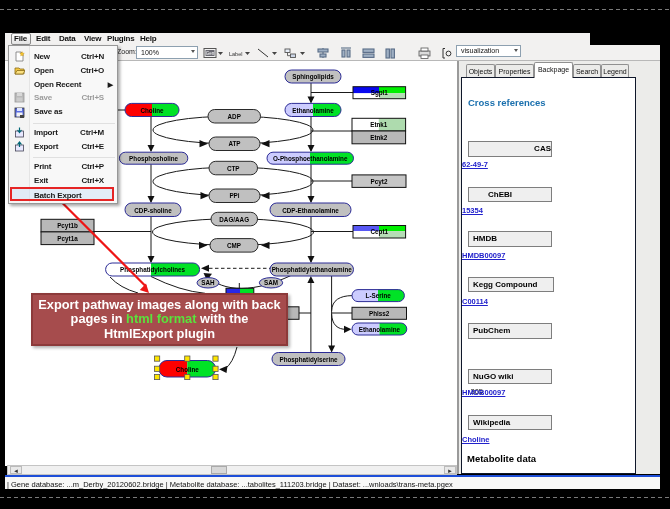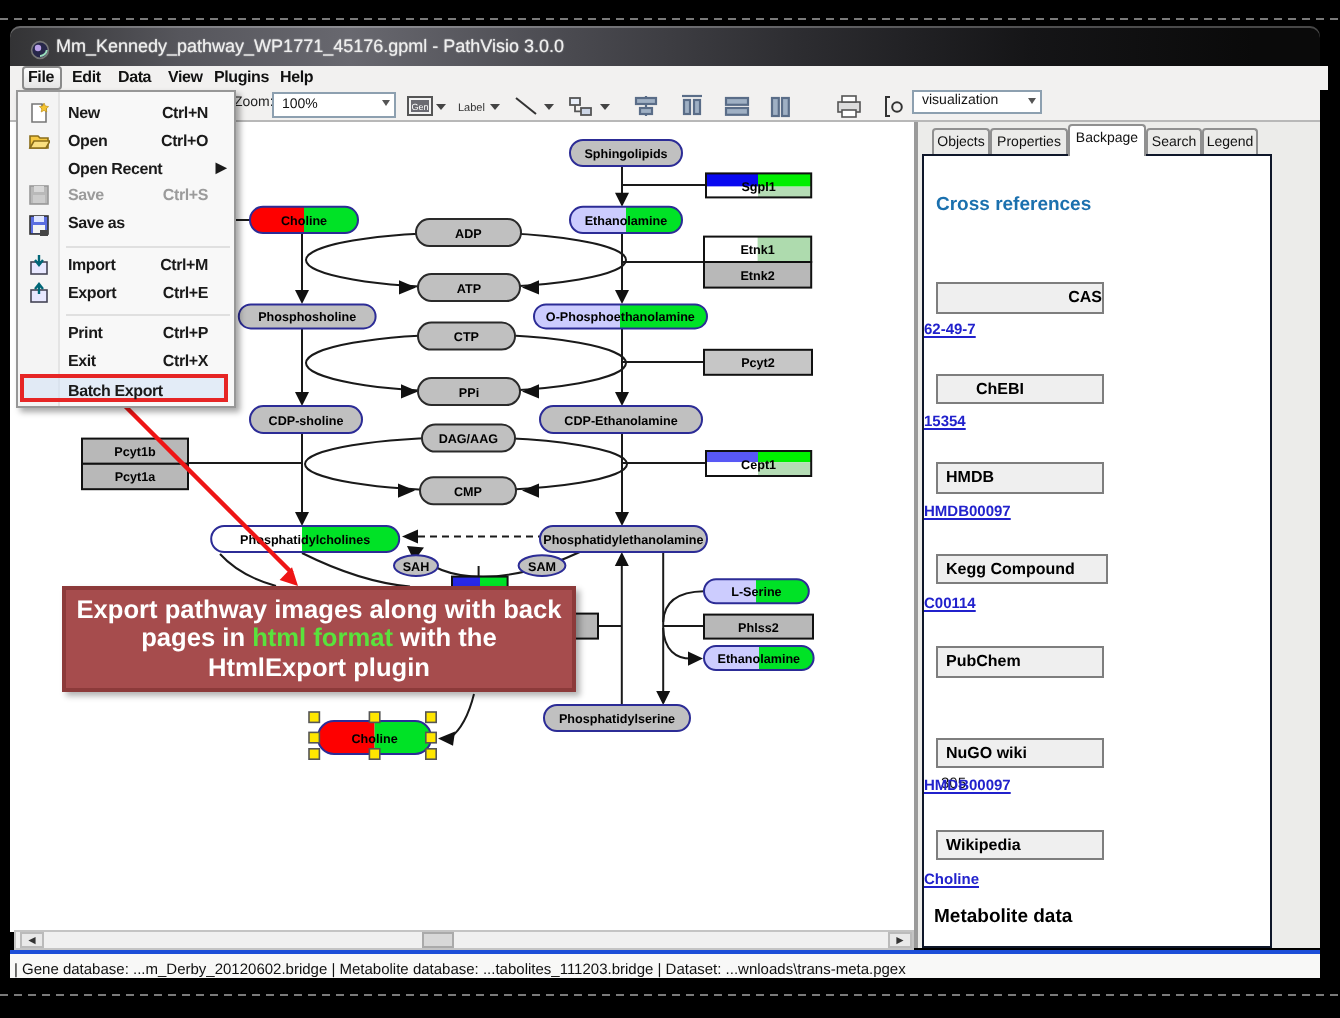--- a/index.html
+++ b/index.html
@@ -8,21 +8,21 @@
   .abs { position:absolute; }
   #page { position:relative; width:670px; height:509px; background:#000; }
   
   #titlebar { left:5px; top:13px; width:655px; height:20px;
     border-radius:5px 5px 0 0;
     background:linear-gradient(90deg,#333335 0%,#56565c 13%,#68686f 26%,#4b4b51 42%,#2d2d31 60%,#151517 78%,#0a0a0a 95%);
     box-shadow: inset 0 1px 0 rgba(255,255,255,0.25);
   }
   #titletext { left:23px; top:5px; color:#eeeeee; font-size:9px; letter-spacing:0px; text-shadow:0 0 0.7px #ddd; }
   #titleicon { left:10px; top:6px; width:11px; height:12px; }
-  #menubar { left:5px; top:33px; width:659px; height:12px; background:#f2f1f0;text-decoration:underline; }
+  #menubar { left:5px; top:33px; width:585px; height:12px; background:#f2f1f0;text-decoration:underline; }
   .mitem { position:absolute; top:0px; height:12px; line-height:12px; font-size:8px; color:#111; font-weight:bold; letter-spacing:-0.2px; }
   #filebox { position:absolute; left:6px; top:0px; width:20px; height:12px;
      border:1px solid #8a8a8a; background:linear-gradient(#fdfdfd,#e4e4e4); border-radius:2px;}
   #toolbar { left:5px; top:45px; width:655px; height:16px; background:#f2f1f0;
      border-bottom:1px solid #b8b8b8; }
   .tbtxt { position:absolute; font-size:7px; color:#222; }
   .combo { position:absolute; background:#fff; border:1px solid #8da0b0; font-size:7px; color:#111; }
   .combo .ar { position:absolute; right:2px; top:3px; width:0; height:0;
      border-left:2.5px solid transparent; border-right:2.5px solid transparent; border-top:3.5px solid #555; }
   
@@ -73,28 +73,20 @@
   #statusbar { left:5px; top:475px; width:655px; height:14px; background:#f8f8f7;
      border-top:2px solid #1d4ed8; }
   #statustext { position:absolute; left:2px; top:3px; font-size:7.5px; color:#111; white-space:nowrap; }
   .dash { position:absolute; height:1px;
      background:repeating-linear-gradient(90deg,#7a7a7a 0 4px,transparent 4px 7px); }
 </style>
 </head>
 <body>
 <div id="page">
 
-  <div class="abs" id="titlebar">
-    <svg class="abs" id="titleicon" viewBox="0 0 11 12">
-      <circle cx="5" cy="6" r="4.2" fill="#27274a" stroke="#777" stroke-width="0.8"></circle>
-      <circle cx="4" cy="5" r="1.6" fill="#b9a0e8"></circle>
-      <path d="M5,9 A3.4,3.4 0 0 0 8.4,6" stroke="#9db" stroke-width="1" fill="none"></path>
-    </svg>
-    <div class="abs" id="titletext">Mm_Kennedy_pathway_WP1771_45176.gpml - PathVisio 3.0.0</div>
-  </div>
   <div class="abs" id="menubar">
     <div id="filebox"></div>
     <div class="mitem" style="left:9px;">File</div>
     <div class="mitem" style="left:31px;">Edit</div>
     <div class="mitem" style="left:54px;">Data</div>
     <div class="mitem" style="left:79px;">View</div>
     <div class="mitem" style="left:102px;">Plugins</div>
     <div class="mitem" style="left:135px;">Help</div>
   </div>
   <div class="abs" id="toolbar">

